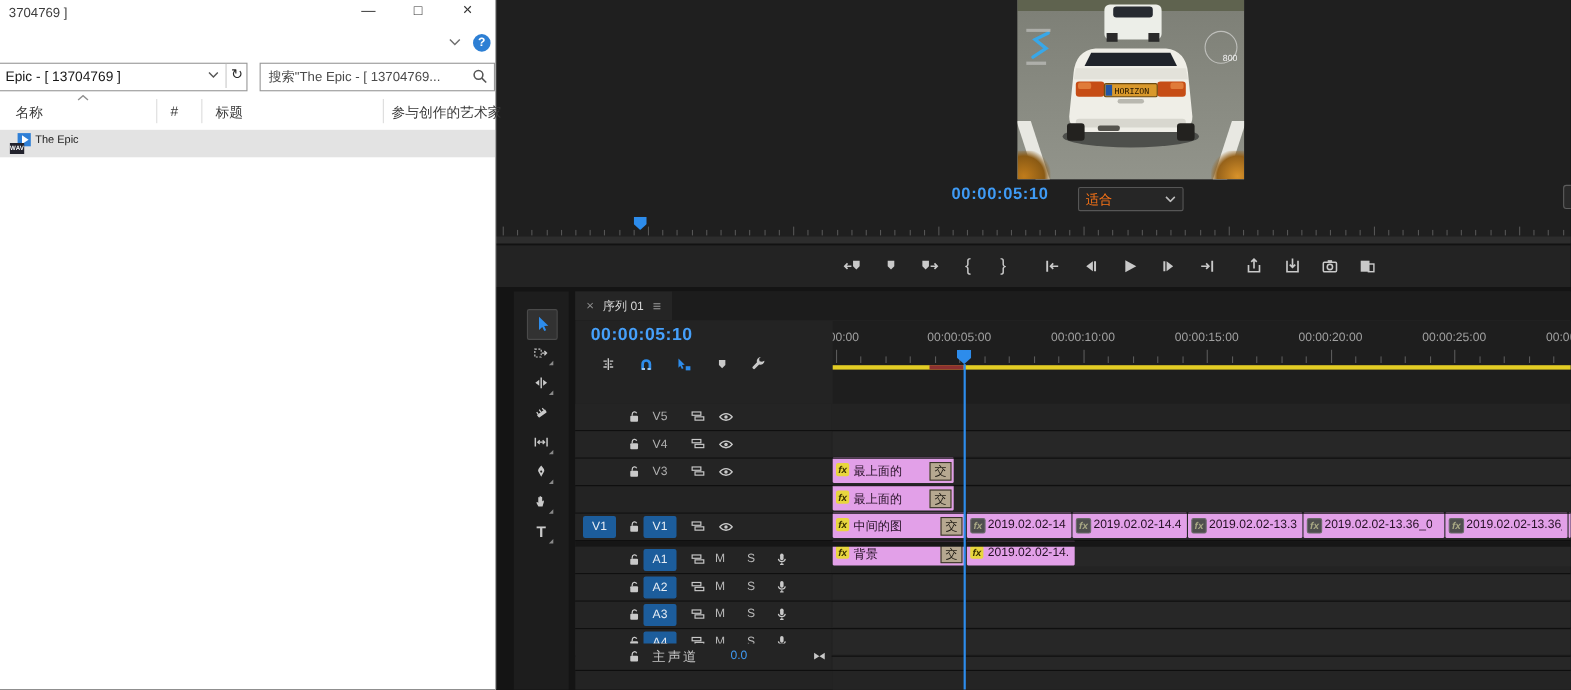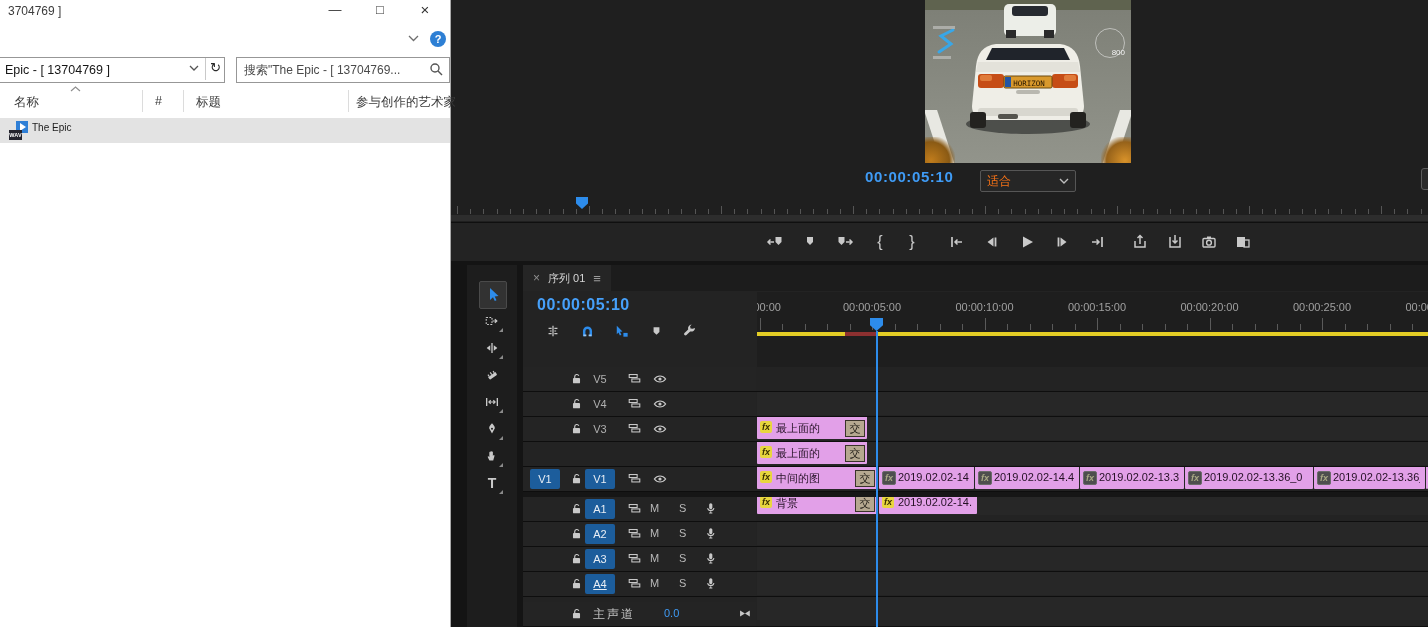--- a/index.html
+++ b/index.html
@@ -679,21 +679,21 @@
               <svg width="15" height="15" viewBox="0 0 17 17" fill="#c9c9c9">
                 <rect x="7" y="2.5" width="3.6" height="6.8" rx="1.8"></rect>
                 <path d="M5.2 8a3.7 3.7 0 0 0 7.2 0" stroke="#c9c9c9" fill="none" stroke-width="1.2"></path>
                 <path d="M8.8 11.7v1.7M7 13.6h3.6" stroke="#c9c9c9" fill="none" stroke-width="1.2"></path>
               </svg>
             </div>
           </div>
           <div class="tlane"></div>
           <div class="tsep"></div>
         </div>
-        <div class="trow" style="top: 337px;">
+        <div class="trow" style="top: 320px;">
           <div class="thead">
             <div class="hicon" style="left: 46px;">
               <svg width="15" height="15" viewBox="0 0 17 17" fill="#c9c9c9">
                 <rect x="4.5" y="8" width="8" height="6" rx="1"></rect>
                 <path d="M6.5 8V6.3a2.4 2.4 0 0 1 4.6-.9" stroke="#c9c9c9" fill="none" stroke-width="1.3"></path>
               </svg>
             </div>
             <div style="position: absolute; left: 70px; top: 4px; color: rgb(198, 198, 198); font-size: 12px; letter-spacing: 2px;">主声道</div>
             <div style="position: absolute; left: 141px; top: 5px; color: rgb(63, 155, 245); font-size: 11px;">0.0</div>
             <div class="hicon" style="left: 214px;">

